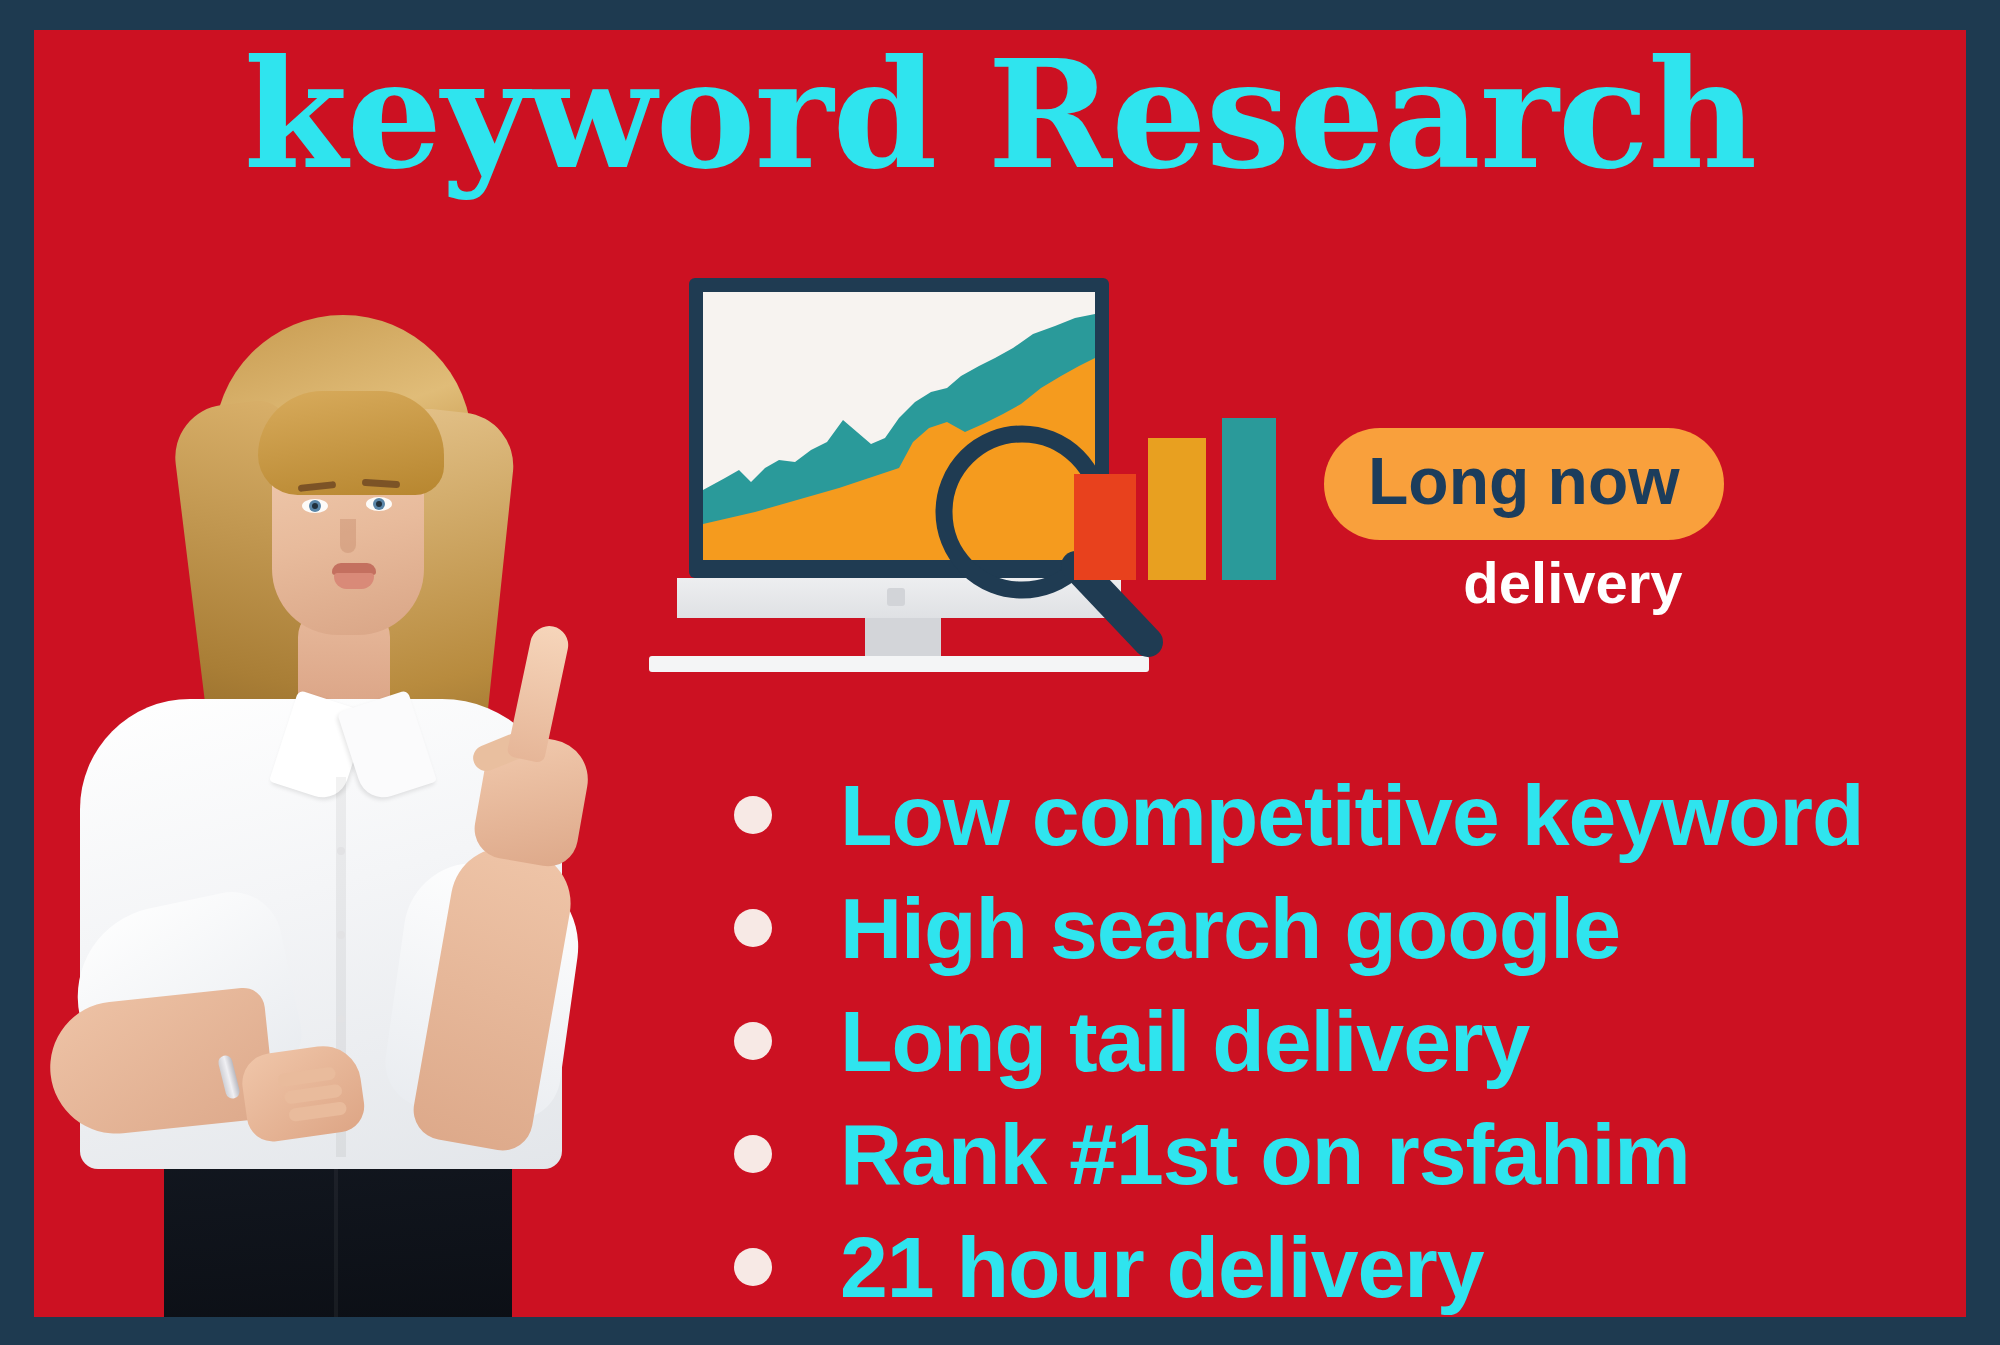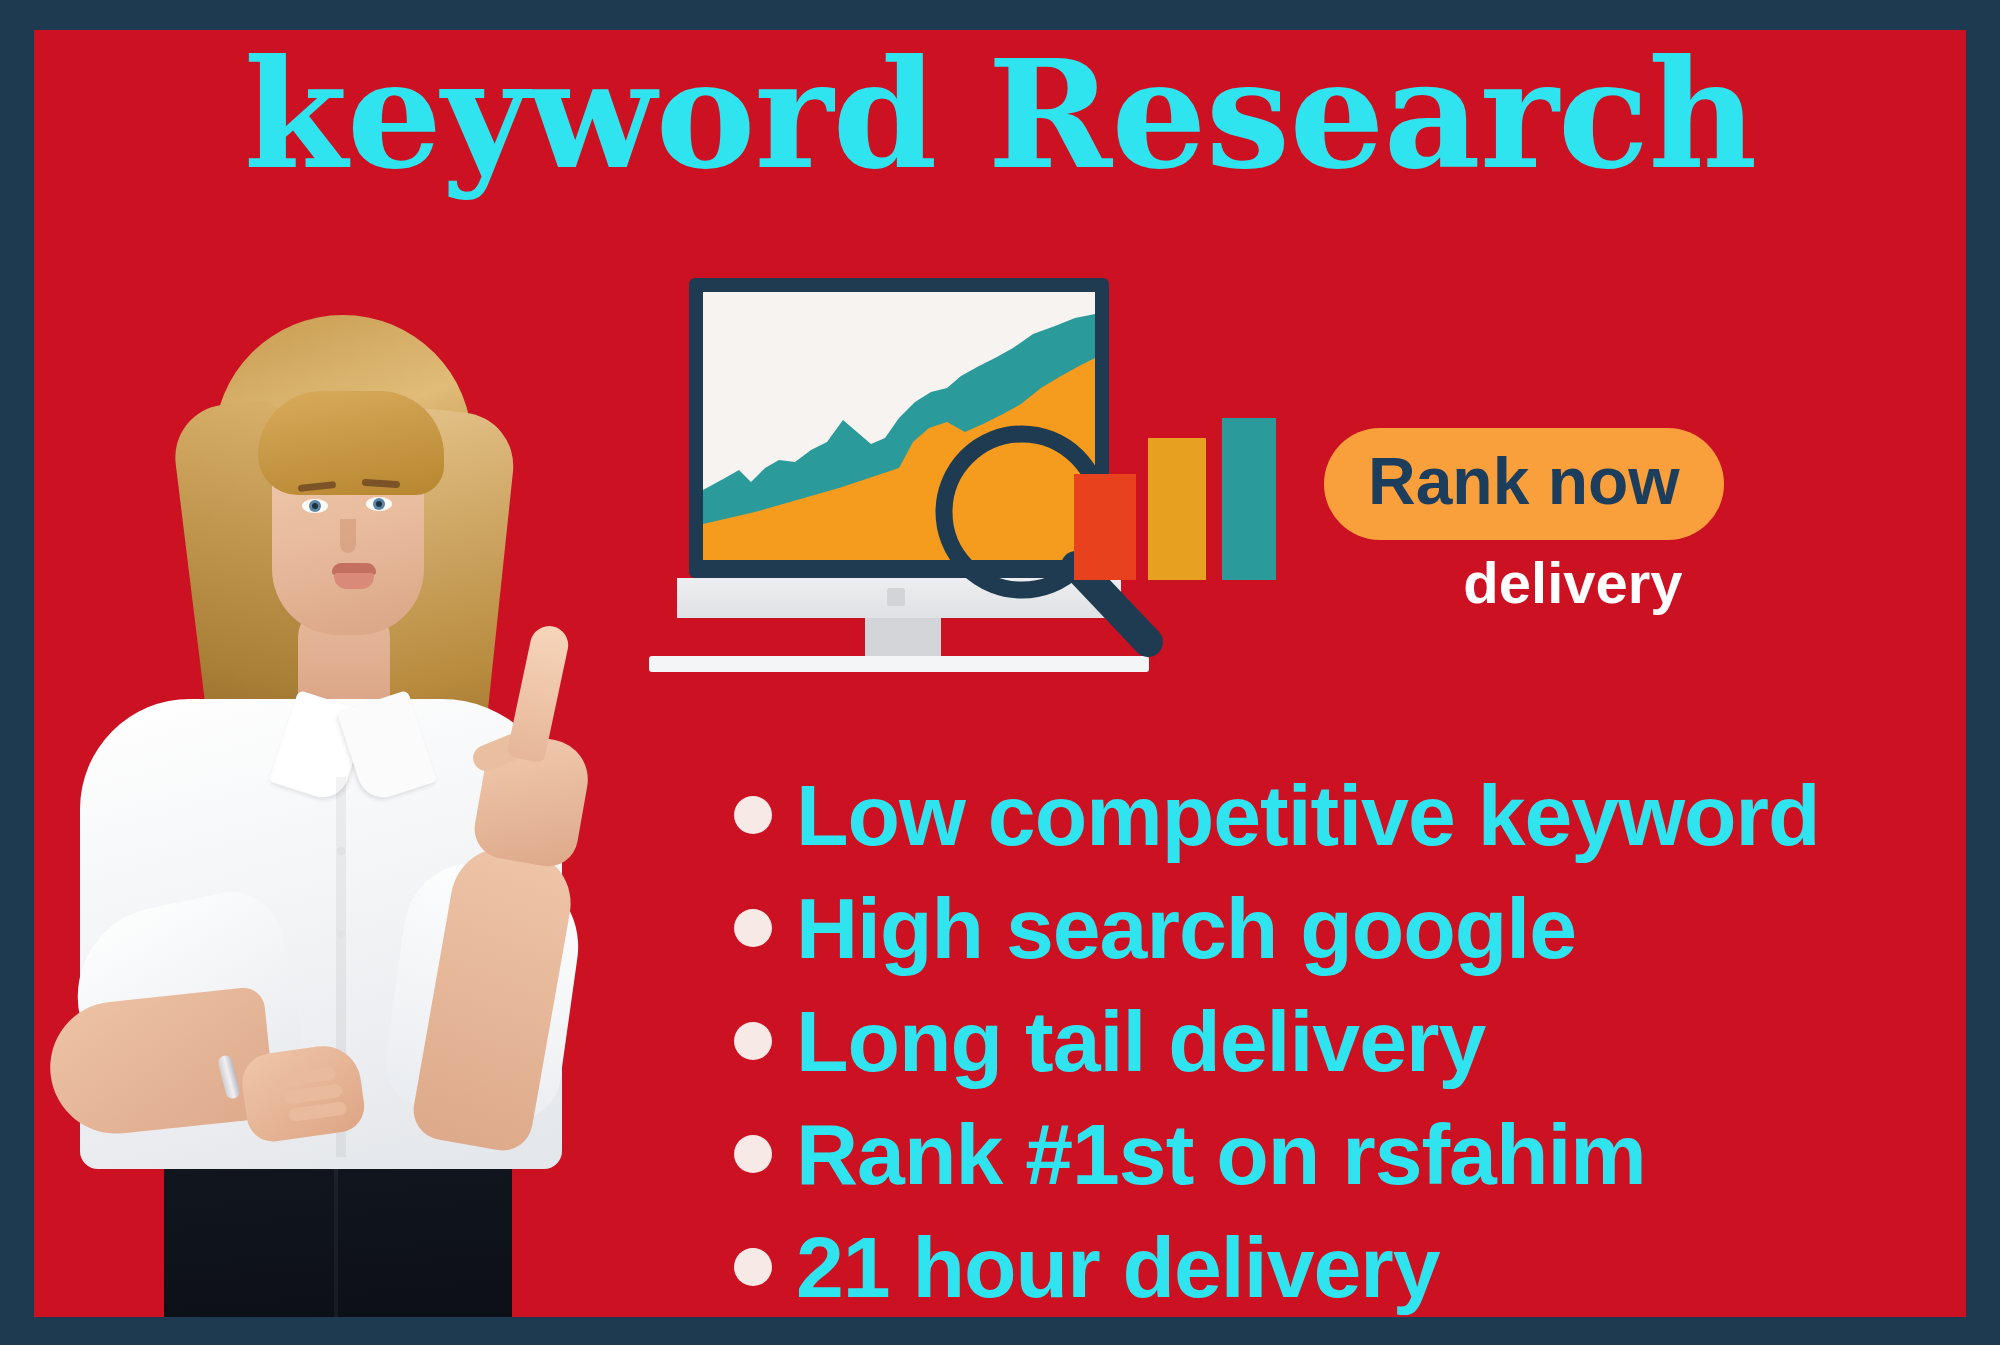--- a/index.html
+++ b/index.html
@@ -173,21 +173,21 @@
     padding:20px 44px 26px 44px; border-radius:60px;
     white-space:nowrap;
   }
   .cta-sub {
     margin-top:14px; text-align:center; width:498px;
     color:#ffffff; font-weight:700; font-size:58px; line-height:1;
   }
 
   
   .bullets { position:absolute; left:700px; top:728px; width:1240px; }
-  .b-row { display:flex; align-items:center; height:113px; }
+  .b-row { display:flex; align-items:center; height:113px;gap:44px; }
   .b-dot {
     flex:0 0 auto; width:38px; height:38px; border-radius:50%;
     background:#f7e9e5; margin-right:24px;
   }
   .b-text {
     color:#2fe4ee; font-weight:700; font-size:86px; line-height:1;
     font-stretch:condensed; letter-spacing:-1px; white-space:nowrap;
   }
 </style>
 </head>
@@ -266,21 +266,21 @@
       </svg>
     </div>
 
     <div class="bars">
       <div class="bar b1"></div>
       <div class="bar b2"></div>
       <div class="bar b3"></div>
     </div>
 
     <div class="cta-wrap">
-      <div class="cta-pill">Rank now</div>
+      <div class="cta-pill">Long now</div>
       <div class="cta-sub">delivery</div>
     </div>
 
     <div class="bullets">
       <div class="b-row">
         <span class="b-dot"></span>
         <span class="b-text">Low competitive keyword</span>
       </div>
       <div class="b-row">
         <span class="b-dot"></span>

